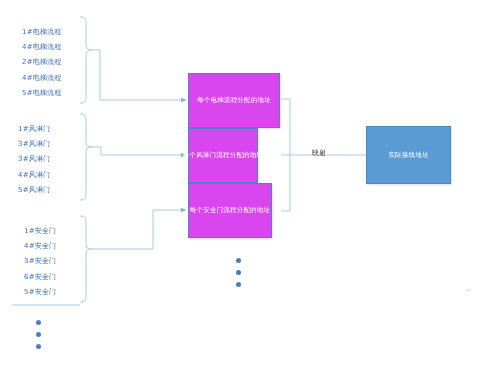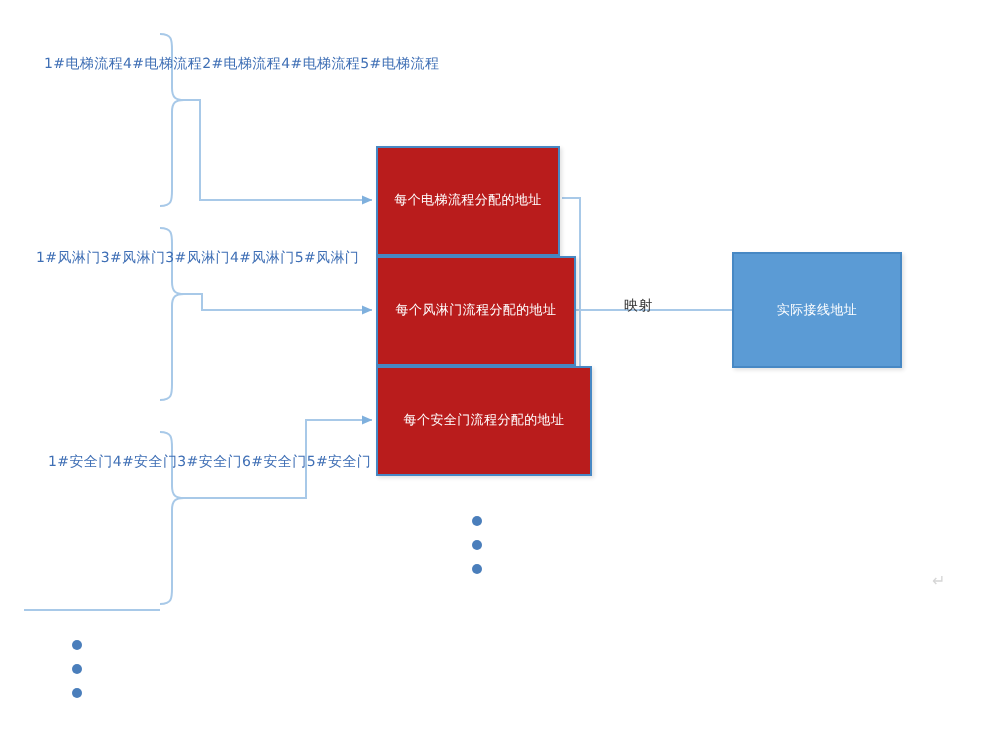--- a/index.html
+++ b/index.html
@@ -7,50 +7,50 @@
   body{
     width:500px;height:365px;
     background:#ffffff;
     font-family:"DejaVu Sans","Liberation Sans",sans-serif;
     overflow:hidden;
     position:relative;
   }
   #canvas{position:absolute;left:0;top:0;width:500px;height:365px;}
 
   
-  .label-list{position:absolute;display:flex;}
+  .label-list{position:absolute;display:flex;flex-direction:column;}
   .leaf-label{
     color:#3f6fb5;
     font-size:7px;
     line-height:15.2px;
     letter-spacing:.2px;
     white-space:nowrap;
     text-align:left;
     font-weight:400;
   }
   #list-elevator{left:22px;top:25px;}
   #list-airshower{left:6px;top:122px;margin-left:12px;}
   #list-safetydoor{left:24px;top:224px;}
 
   
   .proc-box{
     position:absolute;
-    background:#b91c1c;
+    background:#d946ef;
     border:1px solid #4788c4;
     box-sizing:border-box;
     display:flex;align-items:center;justify-content:center;
     color:#ffffff;
     font-size:6.5px;
     letter-spacing:.2px;
     white-space:nowrap;
     box-shadow:1px 1px 2px rgba(0,0,0,.12);
   }
   #box-elevator   {left:188px;top:73px; width:92px;height:55px;}
-  #box-airshower  {left:188px;top:128px;width:100px;height:55px;}
-  #box-safetydoor {left:188px;top:183px;width:108px;height:55px;}
+  #box-airshower  {left:188px;top:128px;width:70px;height:55px;}
+  #box-safetydoor {left:188px;top:183px;width:84px;height:55px;}
 
   #box-actual{
     position:absolute;left:366px;top:126px;width:85px;height:58px;
     background:#5b9bd5;border:1px solid #4788c4;box-sizing:border-box;
     display:flex;align-items:center;justify-content:center;
     color:#ffffff;font-size:6.5px;letter-spacing:.2px;white-space:nowrap;
     box-shadow:1px 1px 2px rgba(0,0,0,.12);
   }
 
   

